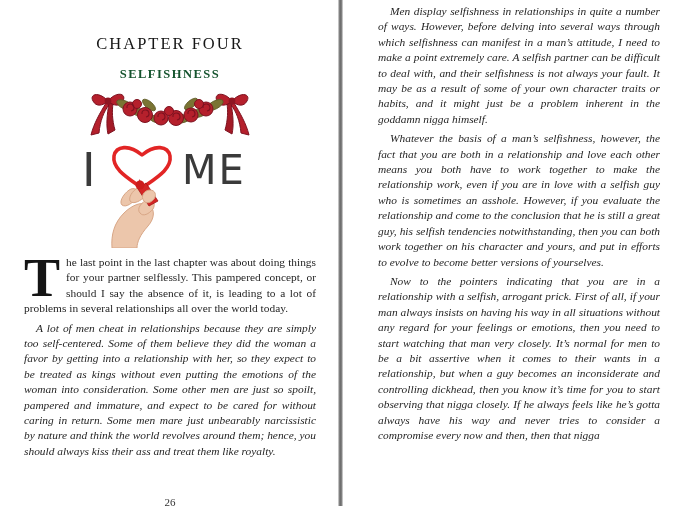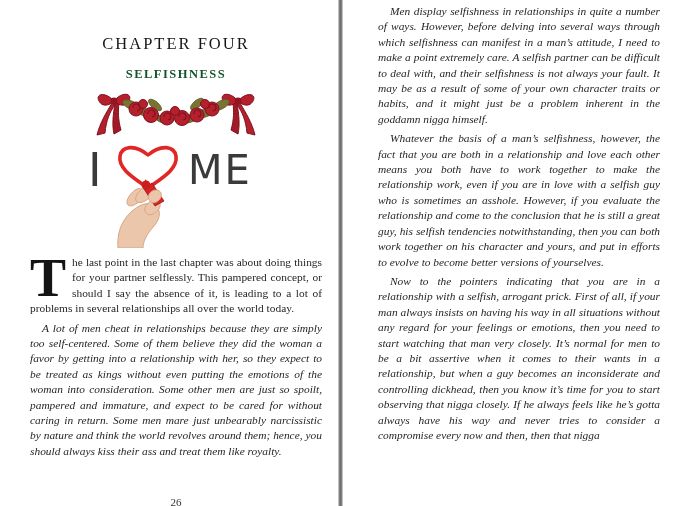--- a/index.html
+++ b/index.html
@@ -6,21 +6,21 @@
   html,body { background:#ffffff; }
   .spread {
     position:relative; width:680px; height:506px; background:#ffffff;
     font-family:"Liberation Serif", serif; color:#252525; overflow:hidden;
   }
   .divider {
     position:absolute; left:338px; top:0; width:5px; height:506px;
     background:linear-gradient(to right,#e3e3e3 0%,#6f6f6f 35%,#6f6f6f 65%,#e3e3e3 100%);
   }
   .page { position:absolute; top:0; height:506px; }
-  .page-left  { left:30px;  width:292px; }
+  .page-left  { left:24px;  width:292px; }
   .page-right { left:378px; width:282px; }
 
   .chapter-title {
     margin-top:34px; text-align:center; font-weight:normal;
     font-size:16.5px; letter-spacing:2px; color:#161616;
     font-family:"Liberation Serif", serif;
   }
   .section-title {
     margin-top:13px; text-align:center; font-weight:bold;
     font-size:12.5px; letter-spacing:1.5px; color:#14532d;

